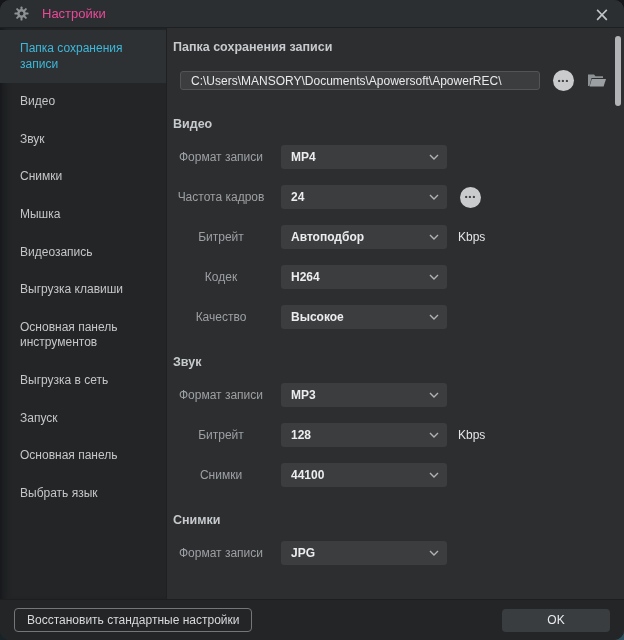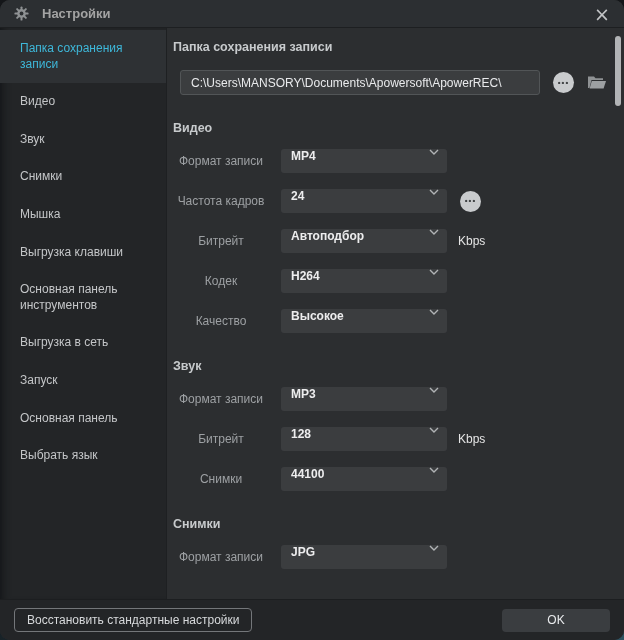--- a/index.html
+++ b/index.html
@@ -19,21 +19,21 @@
   }
   
   .titlebar {
     flex: 0 0 28px;
     background: #2c2f32;
     border-bottom: 1px solid #1d1f21;
     display: flex; align-items: center;
     padding: 0 10px 0 13px;
   }
   .titlebar .gear { width: 17px; height: 17px; display: block; }
-  .title-text { color: #a3a3a3; font-size: 13px; margin-left: 12px; font-weight: bold; }
+  .title-text { color: #ec4899; font-size: 13px; margin-left: 12px; }
   .close-btn {
     margin-left: auto;
     color: #c2c4c6; font-size: 19px; line-height: 16px;
     cursor: default; padding: 0 4px;
     font-family: "DejaVu Sans", sans-serif;
   }
   
   .main { flex: 1; display: flex; min-height: 0; }
   .sidebar {
     flex: 0 0 167px;
@@ -57,21 +57,21 @@
     padding: 12px 14px 0 6px;
     background: #2c2e30;
     overflow: hidden;
   }
   .section-header {
     color: #c7cacc; font-size: 12.5px; font-weight: 700;
     margin-bottom: 14px;
   }
   .path-row { display: flex; align-items: center; margin: 16px 0 26px 7px; }
   .path-input {
-    width: 360px; height: 25px;
+    width: 360px; height: 19px;
     background: #3b3d3f;
     border: 1px solid #525557;
     border-radius: 3px;
     color: #e9eaec; font-size: 12px;
     padding: 8px 10px;
     font-family: "Liberation Sans", "DejaVu Sans", sans-serif;
   }
   .circle-btn {
     width: 21px; height: 21px; border-radius: 50%;
     background: #c9cbcd;
@@ -83,21 +83,21 @@
   .icon-btn { margin-left: 13px; cursor: default; display: flex; align-items: center; }
   .section { margin-bottom: 26px; }
   .row { display: flex; align-items: center; margin-bottom: 16px; }
   .row-label {
     width: 96px; text-align: center; margin-right: 12px;
     color: #9da0a3; font-size: 12px; flex: 0 0 96px;
   }
   .dropdown {
     width: 166px; height: 24px;
     background: #3b3d3f; border-radius: 3px;
-    display: flex; align-items: flex-start;
+    display: flex; align-items: center;
     padding: 0 8px 0 10px;
     cursor: default;
   }
   .dropdown .dd-value {
     color: #ededee; font-size: 12px; font-weight: 700; flex: 1;
   }
   .row-suffix { color: #e5e5e5; font-size: 12px; margin-left: 11px; }
   
   .scrollbar-thumb {
     position: absolute; right: 3px; top: 8px;
@@ -156,20 +156,21 @@
   </div>
 
   <div class="main">
 
     <div class="sidebar">
       <div class="side-item active">Папка сохранения записи</div>
       <div class="side-item">Видео</div>
       <div class="side-item">Звук</div>
       <div class="side-item">Снимки</div>
       <div class="side-item">Мышка</div>
+      <div class="side-item">Видеозапись</div>
       <div class="side-item">Выгрузка клавиши</div>
       <div class="side-item">Основная панель инструментов</div>
       <div class="side-item">Выгрузка в сеть</div>
       <div class="side-item">Запуск</div>
       <div class="side-item">Основная панель</div>
       <div class="side-item">Выбрать язык</div>
     </div>
 
     <div class="content">
 

